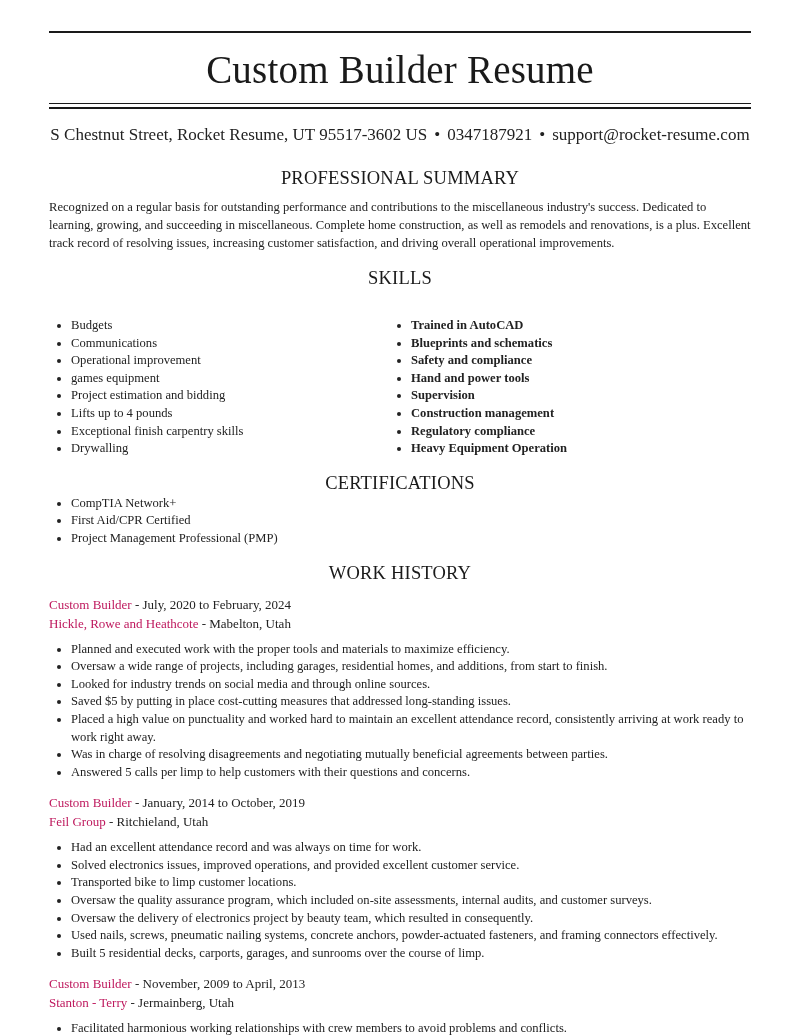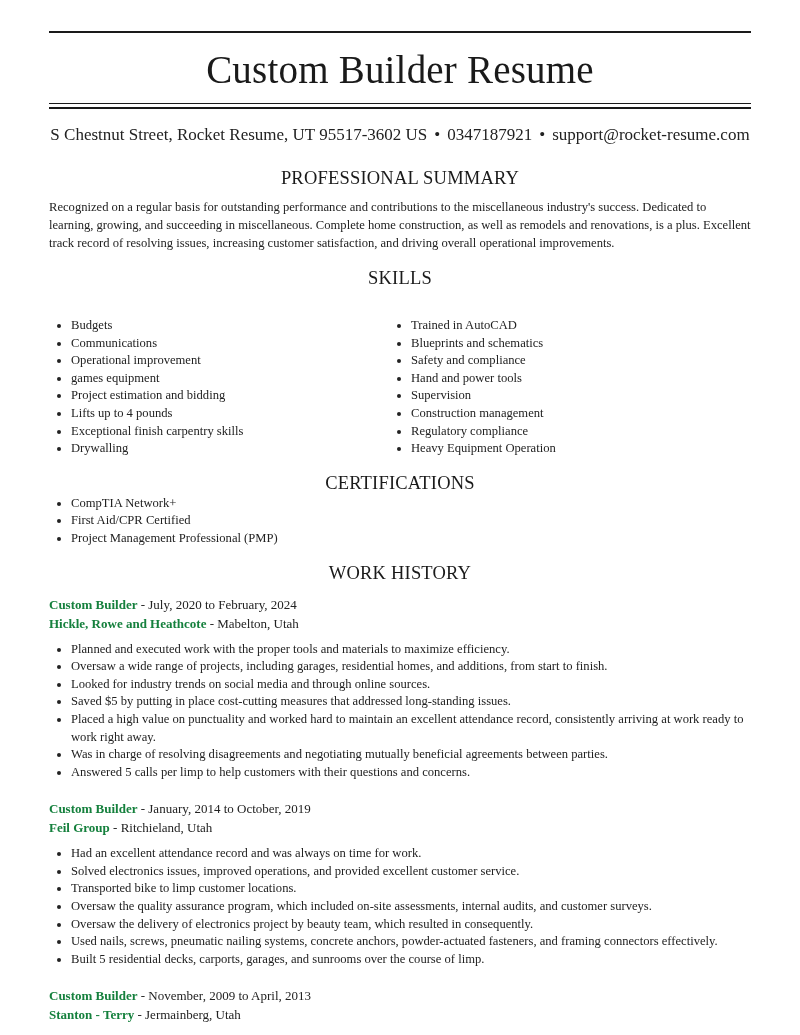--- a/index.html
+++ b/index.html
@@ -90,37 +90,38 @@
     }
     .skills {
       display: flex;
       margin-top: 27px;
     }
     .skills .col {
       width: 364px;
     }
     .skills .col + .col {
       padding-left: 0;
+      font-weight: bold;
     }
     .certs {
       margin-top: 9px;
     }
     .job {
       margin-top: 10px;
     }
     .job + .job {
-      margin-top: 18px;
+      margin-top: 12px;
     }
     .job-line {
       font-size: 13px;
       line-height: 19px;
     }
     .job-line b {
-      font-weight: bold;
-      color: #15803d;
+      font-weight: normal;
+      color: #be185d;
     }
     .job ul.bullets {
       margin-top: 8px;
     }
   </style>
 </head>
 <body>
 
 <div class="page">
 

